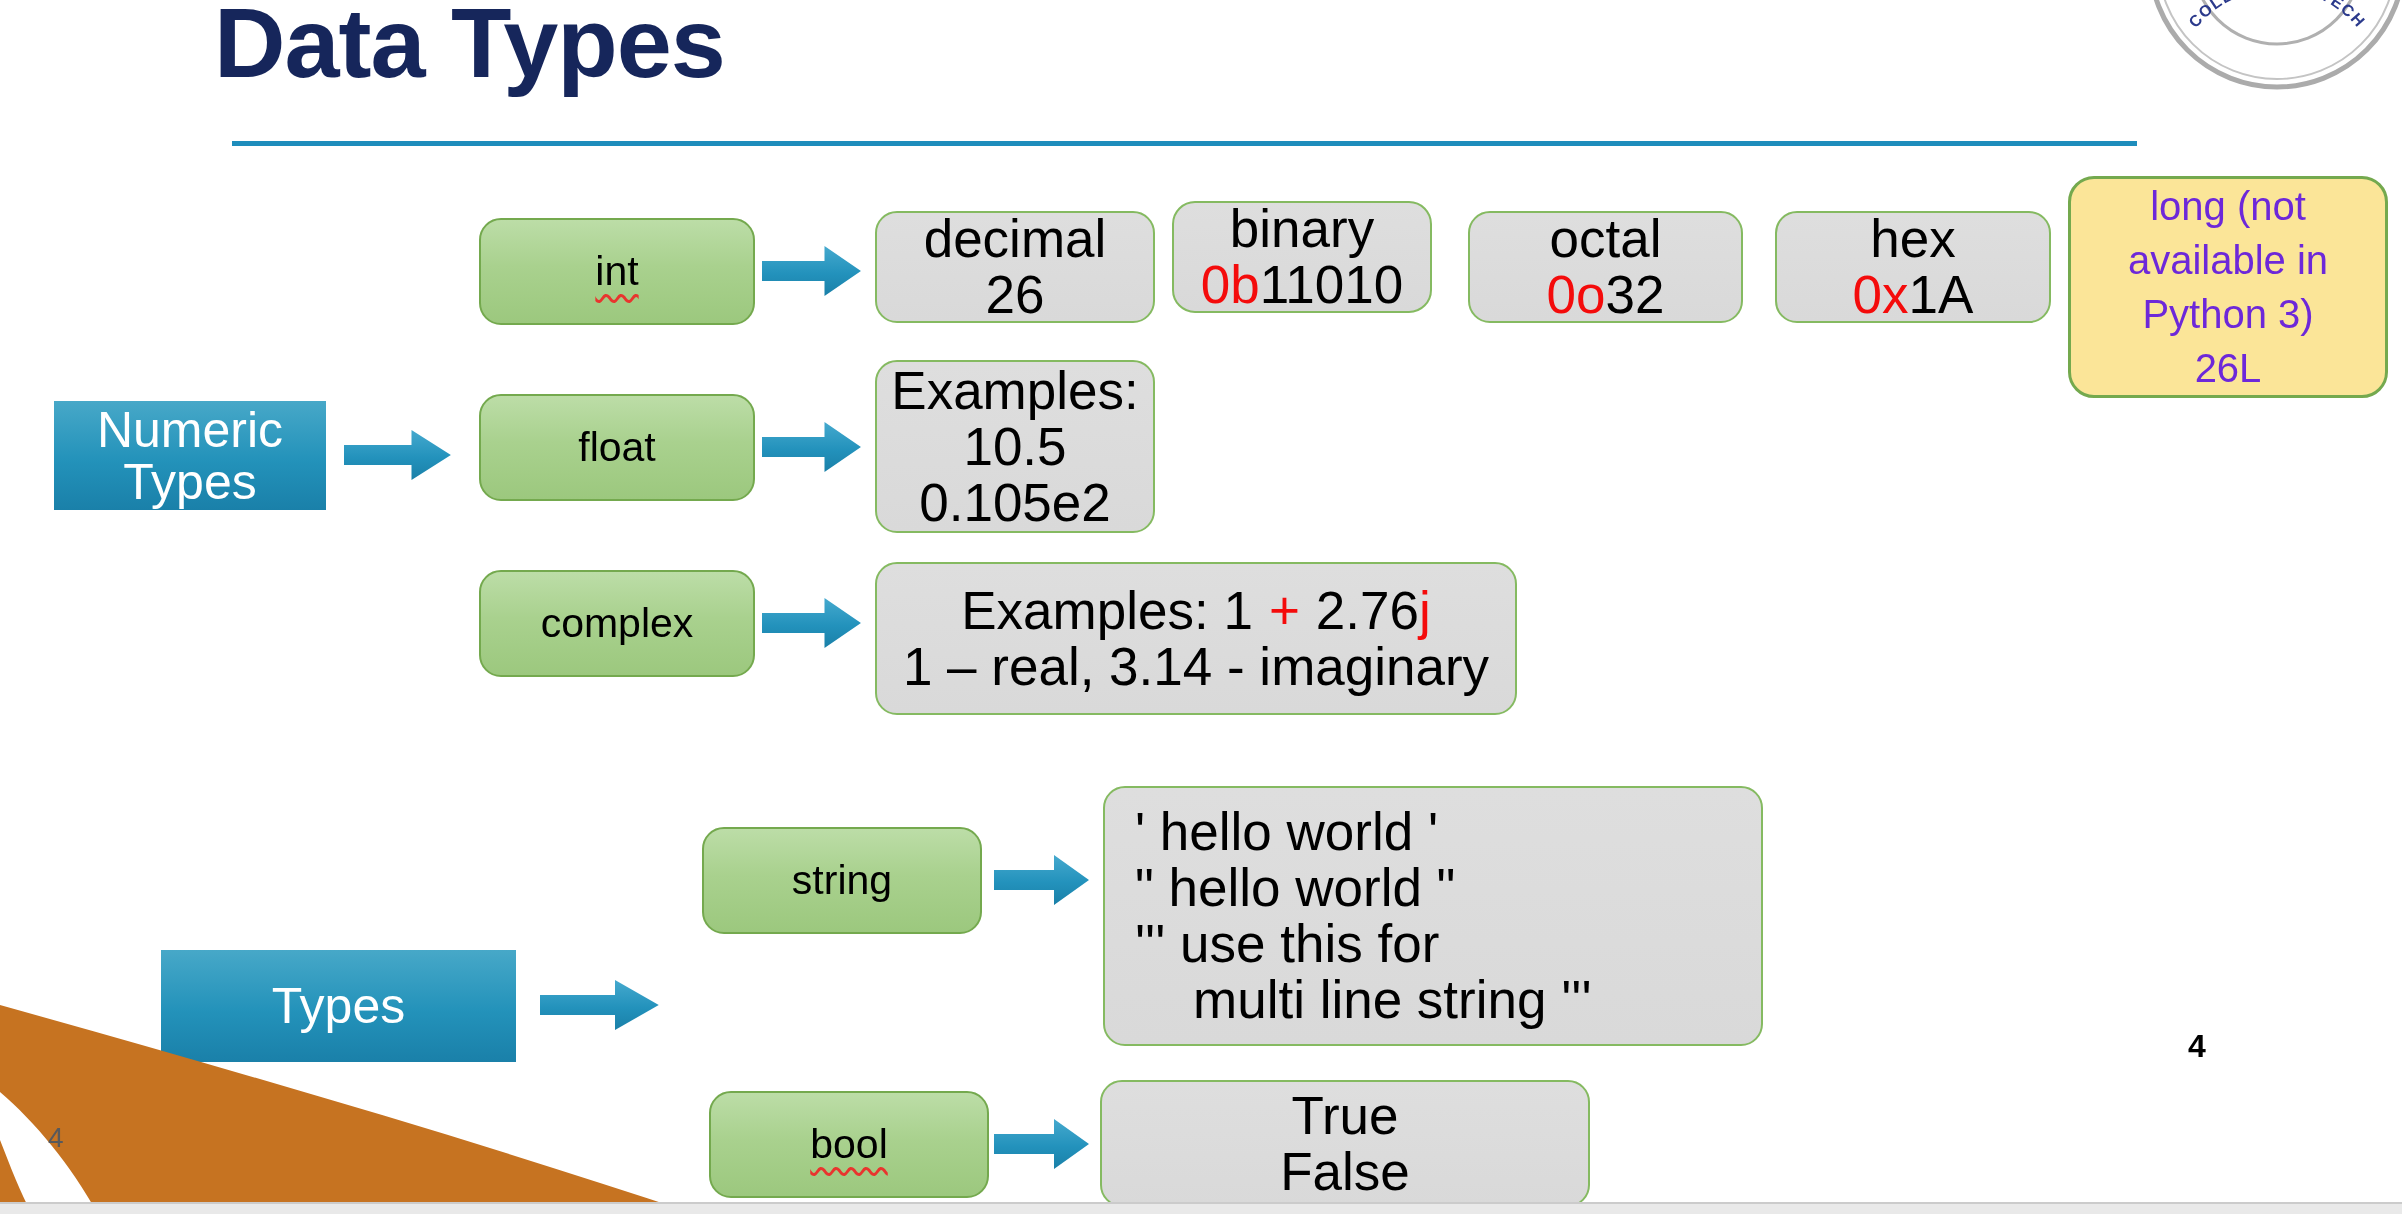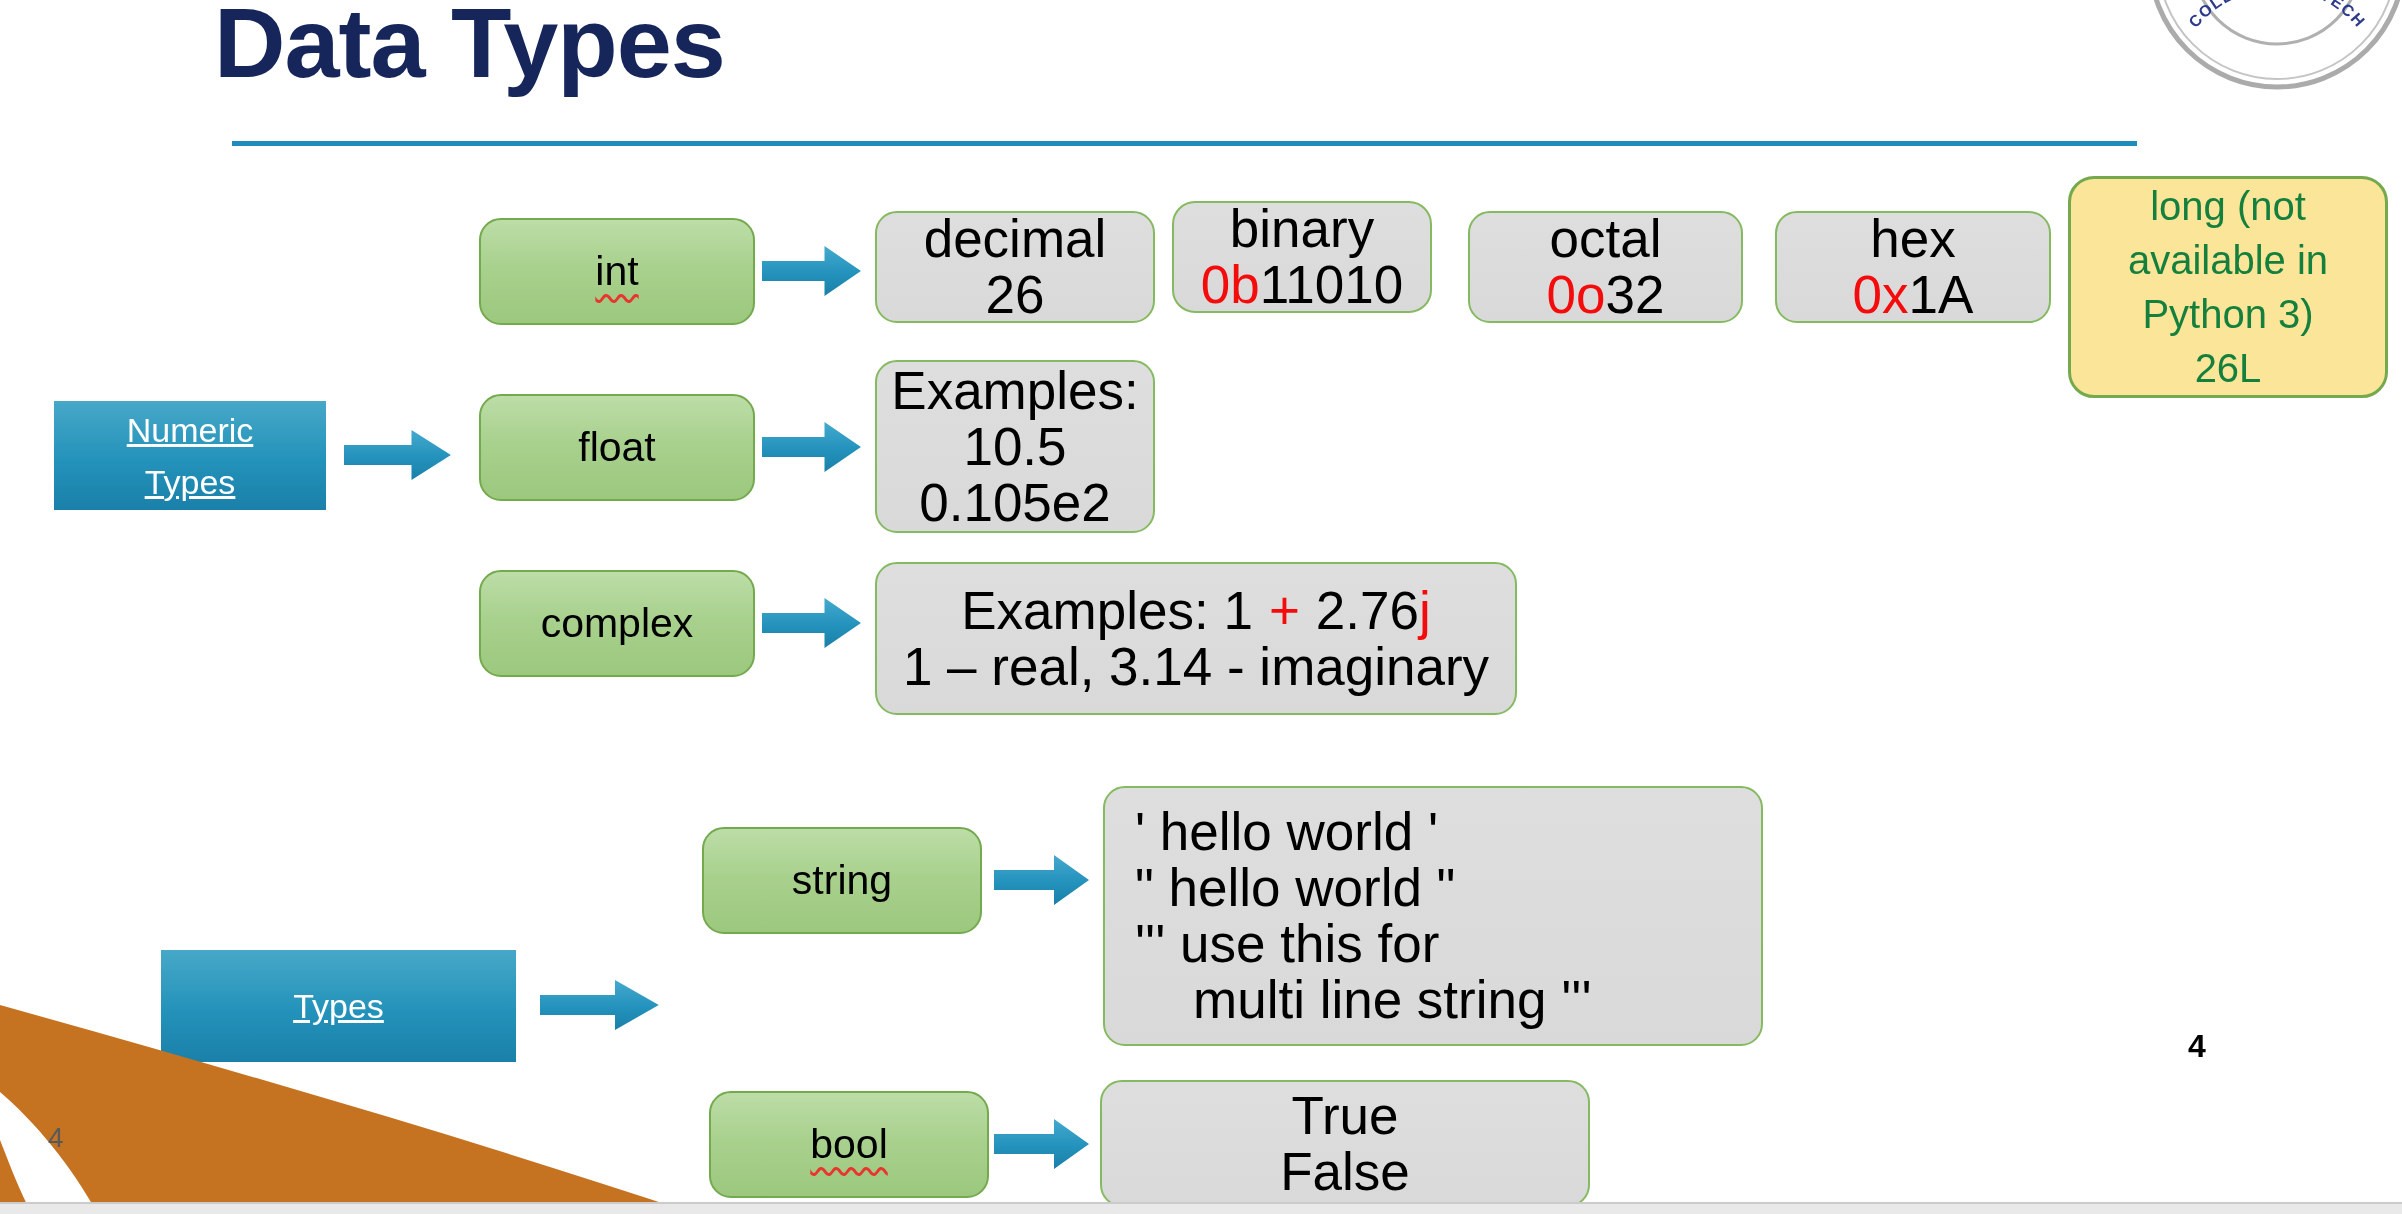--- a/index.html
+++ b/index.html
@@ -33,25 +33,25 @@
     font-size:41px; color:#000;
   }
   .grey {
     background:linear-gradient(180deg,#DEDEDE 0%, #D9D9D9 100%);
     border:2px solid #85BA61; border-radius:22px;
     font-size:53px; color:#000; line-height:56px;
   }
   .yellow {
     background:#FBE598;
     border:3px solid #74A94E; border-radius:26px;
-    font-size:40px; color:#15803d; line-height:54px;
+    font-size:40px; color:#6d28d9; line-height:54px;
   }
   .blue {
     background:linear-gradient(180deg,#47A8C8 0%, #2392BA 55%, #1A80A9 100%);
-    color:#fff; font-size:34px; line-height:52px;text-decoration:underline;
+    color:#fff; font-size:50px; line-height:52px;
   }
   .left-align { align-items:flex-start; text-align:left; padding-left:30px; }
   .indent { padding-left:58px; }
   .red { color:#F40B0B; }
   .plus-pad { margin:0 16px; }
   .squig {
     text-decoration-line:underline;
     text-decoration-style:wavy;
     text-decoration-color:#E8352E;
     text-decoration-thickness:3px;

